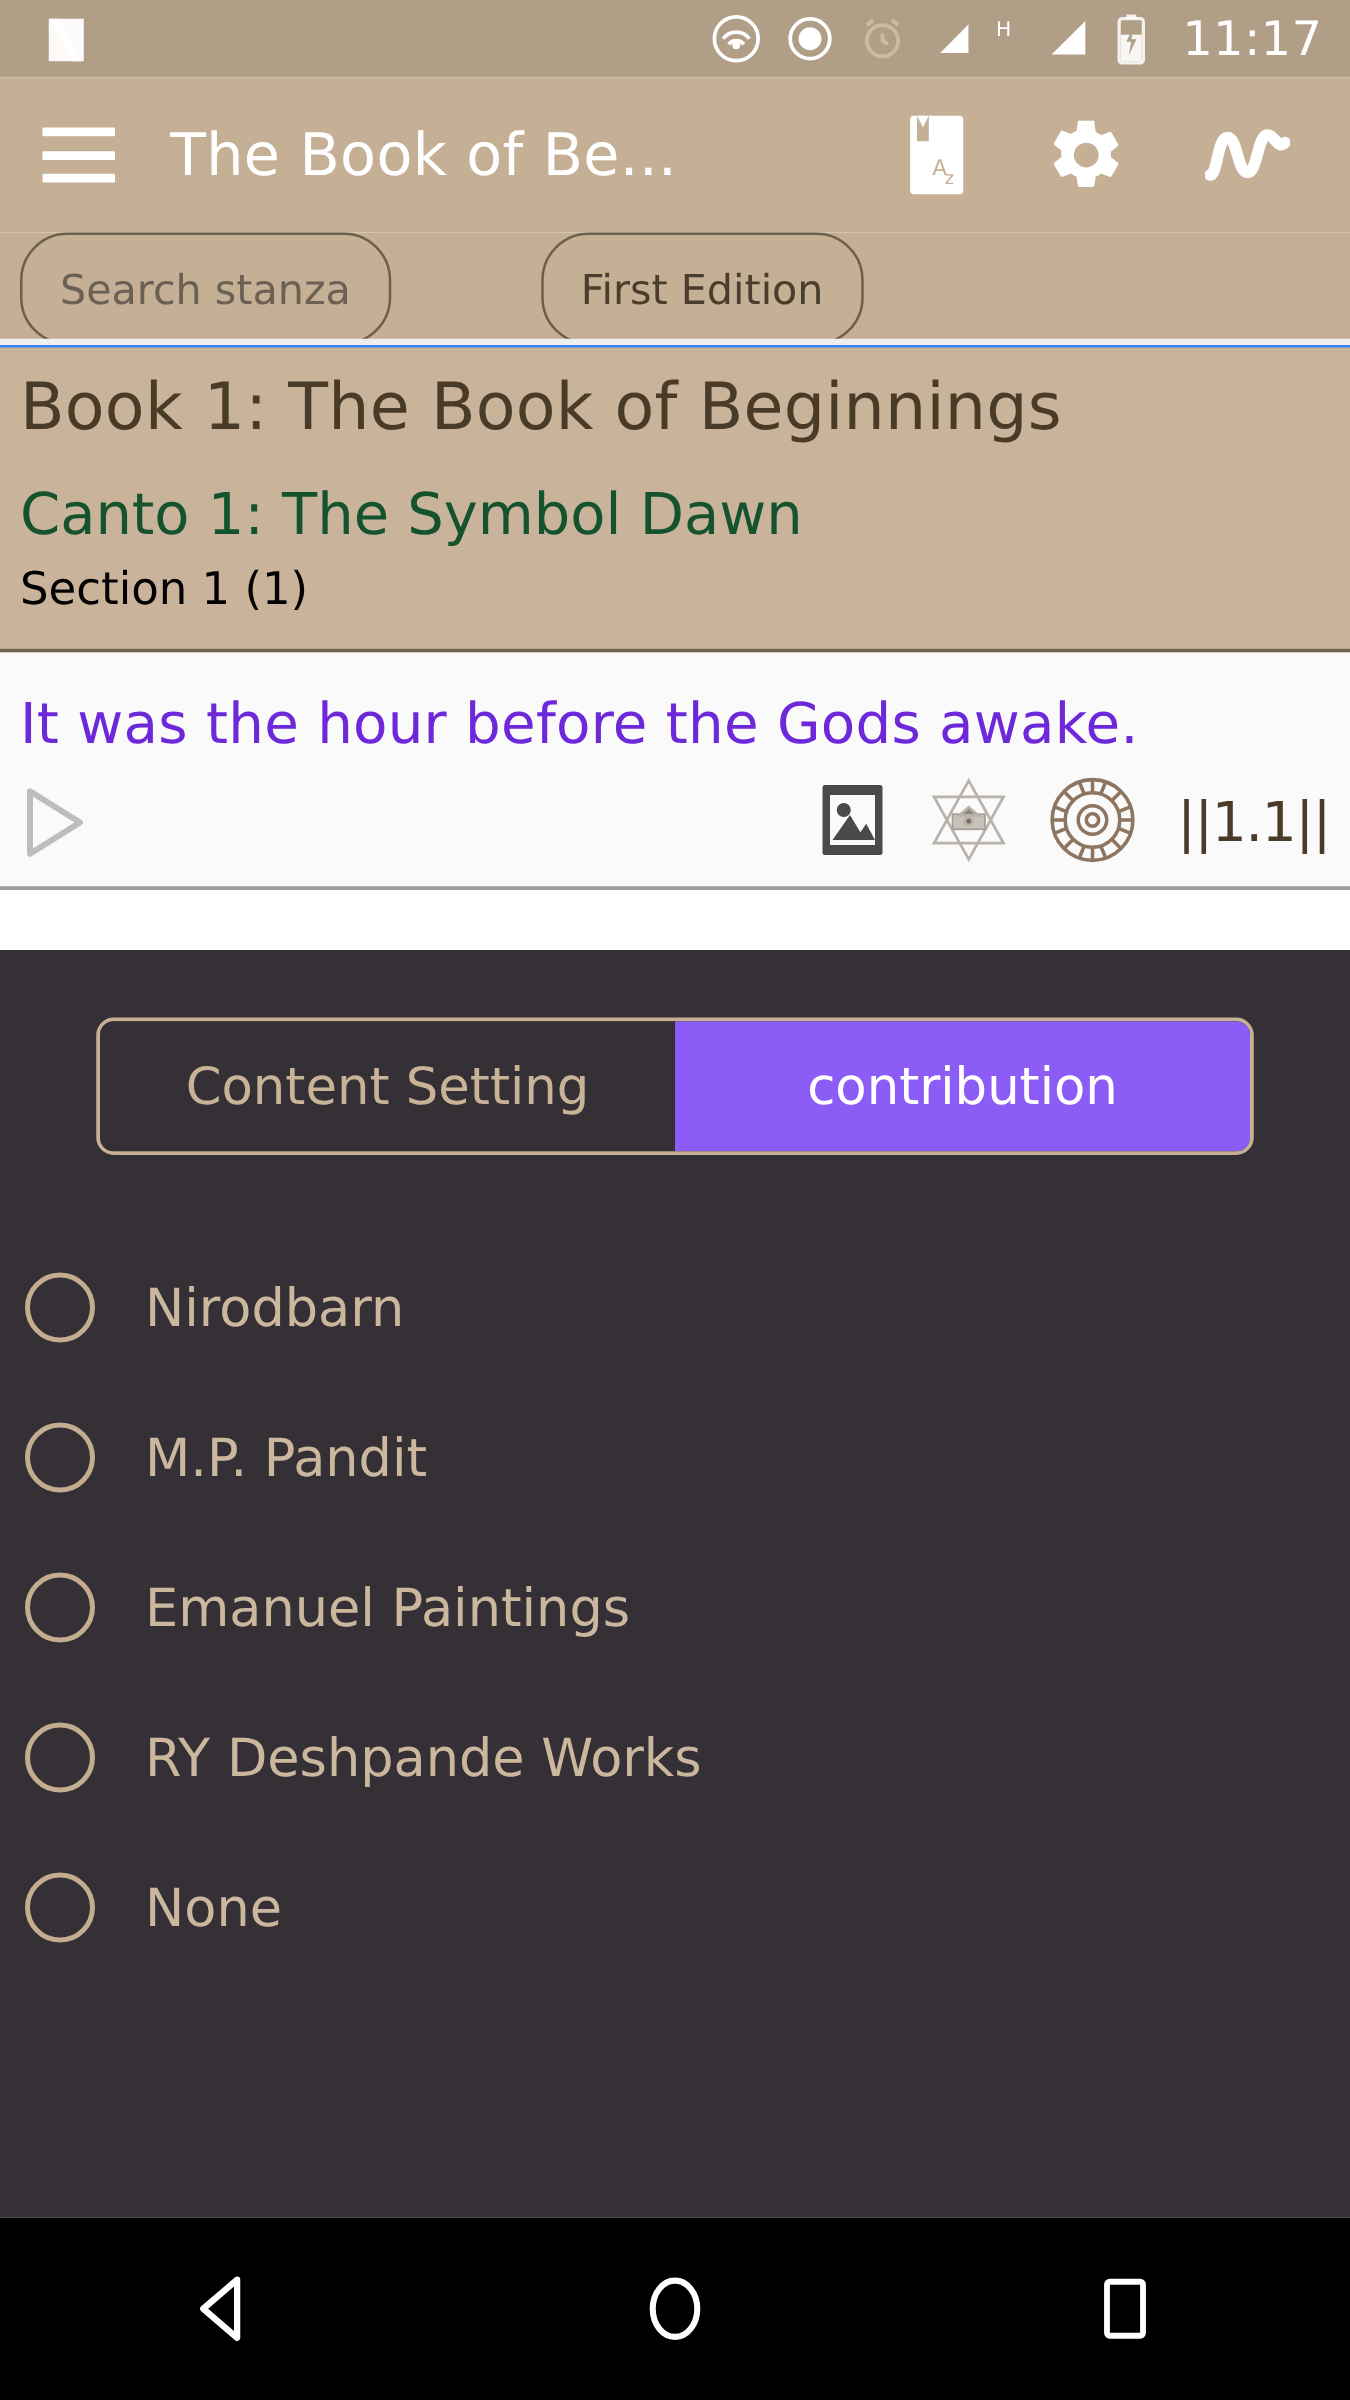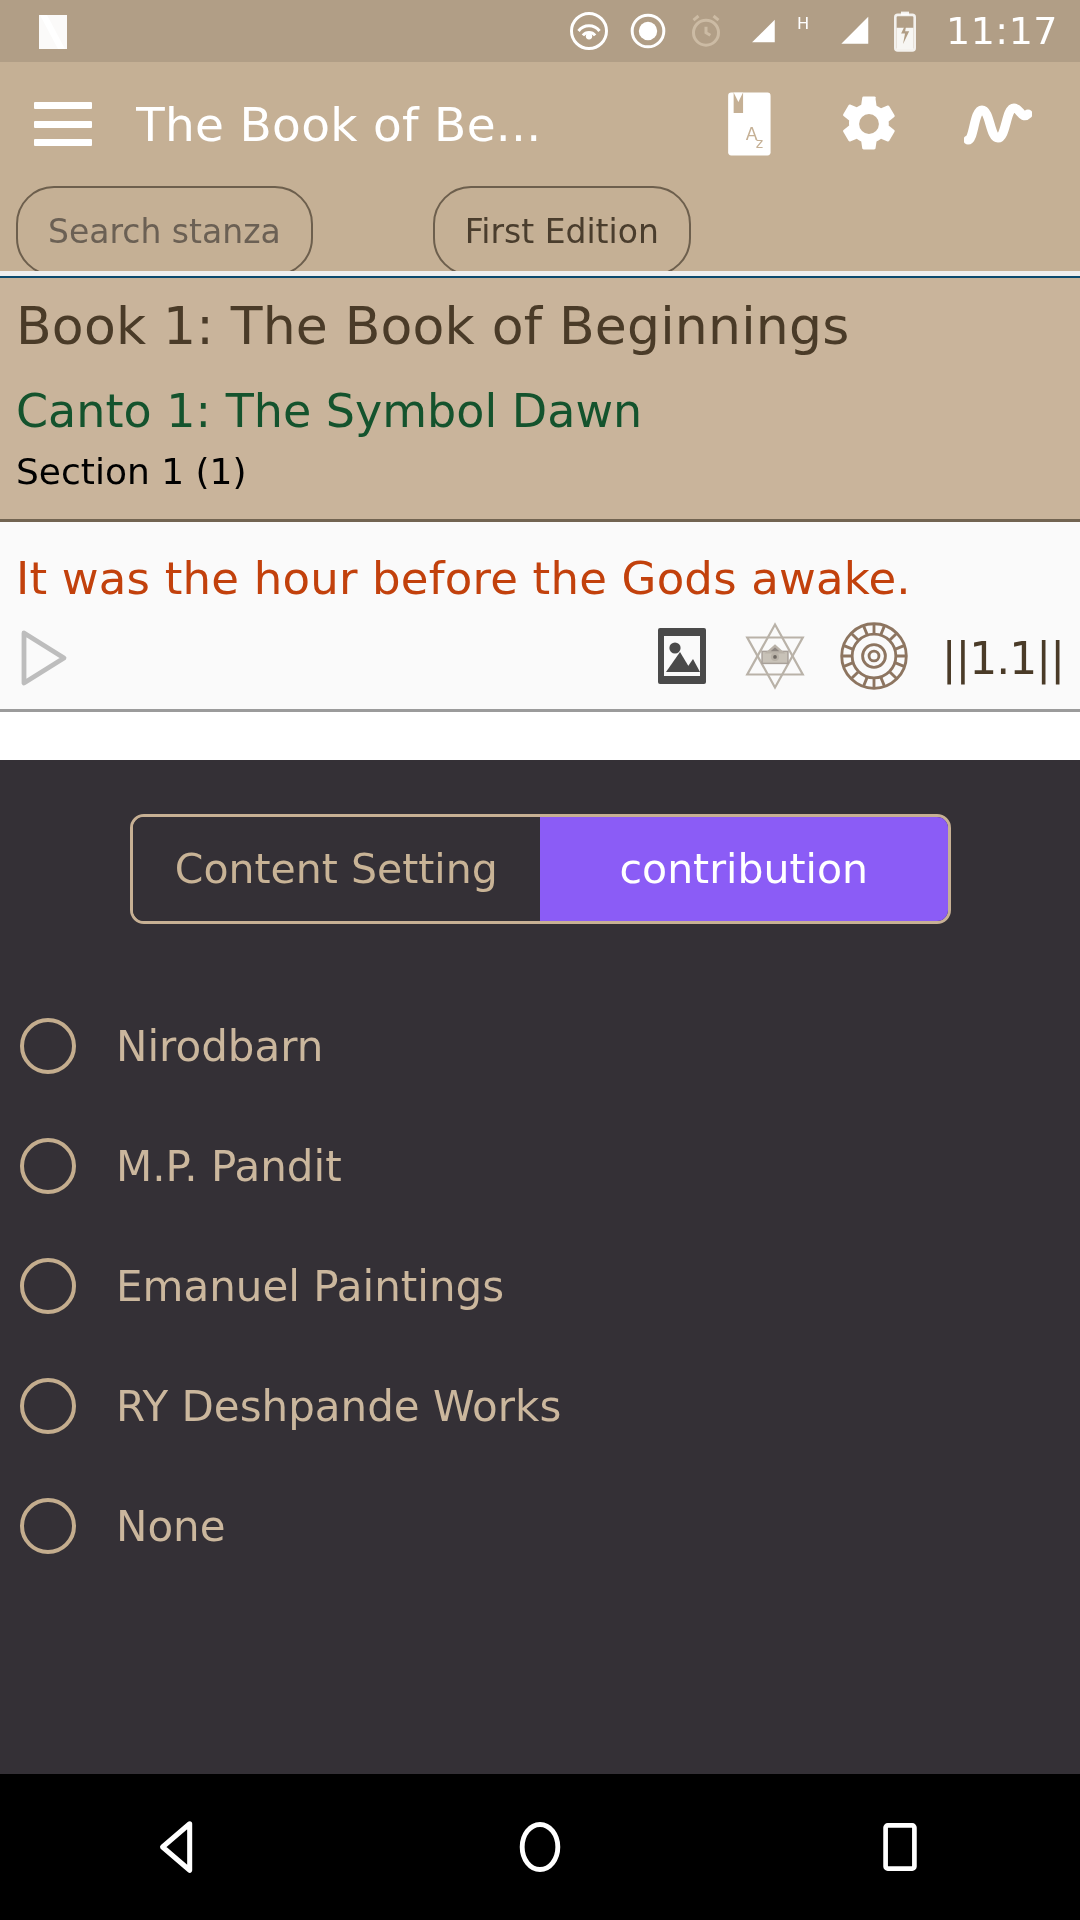--- a/index.html
+++ b/index.html
@@ -50,33 +50,33 @@
   }
   .chip.search{ color:#6b6054; min-width:268px; }
   .chip.edition{ margin-left:120px; color:#4a3d2d; min-width:232px; }
   .chiprow-divider{
     position:absolute; left:0; right:0; bottom:0; height:5px; background:#efefef;
   }
 
   
   .headblock{
     flex:0 0 246px; background:#c9b49b; padding:18px 16px 12px 16px;
-    border-top:2px solid #0c4a6e; position:relative;
+    border-top:2px solid #3b82f6; position:relative;
   }
   .hb-line1{ font-size:52px; color:#4a3b28; line-height:1.18; letter-spacing:.2px;}
   .hb-line2{ font-size:46px; color:#14532d; line-height:1.25; margin-top:26px;}
   .hb-line3{ font-size:36px; color:#000000; line-height:1.25; margin-top:8px;}
   .headblock:after{
     content:""; position:absolute; left:0; right:0; bottom:0; height:3px; background:#726451;
   }
 
   
   .versewrap{ flex:0 0 190px; background:#fafafa; position:relative; }
   .verse{
-    font-size:45px; color:#c2410c; padding:30px 16px 0 16px; line-height:1.2;
+    font-size:45px; color:#6d28d9; padding:30px 16px 0 16px; line-height:1.2;
     white-space:nowrap; letter-spacing:.2px;
   }
   .iconrow{
     position:absolute; left:0; right:0; top:92px; height:88px;
     display:flex; align-items:center; padding:0 16px;
   }
   .playbtn{ width:60px; height:64px; cursor:pointer; display:flex; align-items:center;}
   .iconrow-right{ margin-left:auto; display:flex; align-items:center; gap:24px;text-align:center; }
   .stanza-ref{
     font-size:44px; color:#4a3b28; letter-spacing:-1px; margin-left:6px;
@@ -84,21 +84,21 @@
   }
   .versewrap:after{
     content:""; position:absolute; left:0; right:0; bottom:0; height:3px; background:#9b9b9b;
   }
 
   .gapstrip{ flex:0 0 48px; background:#ffffff; }
 
   
   .panel{ flex:1 1 auto; background:#343036; padding-top:54px; }
   .segwrap{
-    margin:0 auto; width:821px; height:110px;
+    margin:0 auto; width:926px; height:110px;
     border:3px solid #c7b094; border-radius:14px; overflow:hidden;
     display:flex;
   }
   .seg{
     flex:1 1 50%; display:flex; align-items:center; justify-content:center;
     font-size:41px; cursor:pointer;
   }
   .seg.inactive{ background:#343036; color:#c8b396; }
   .seg.active{ background:#8b5cf6; color:#ffffff; }
 

